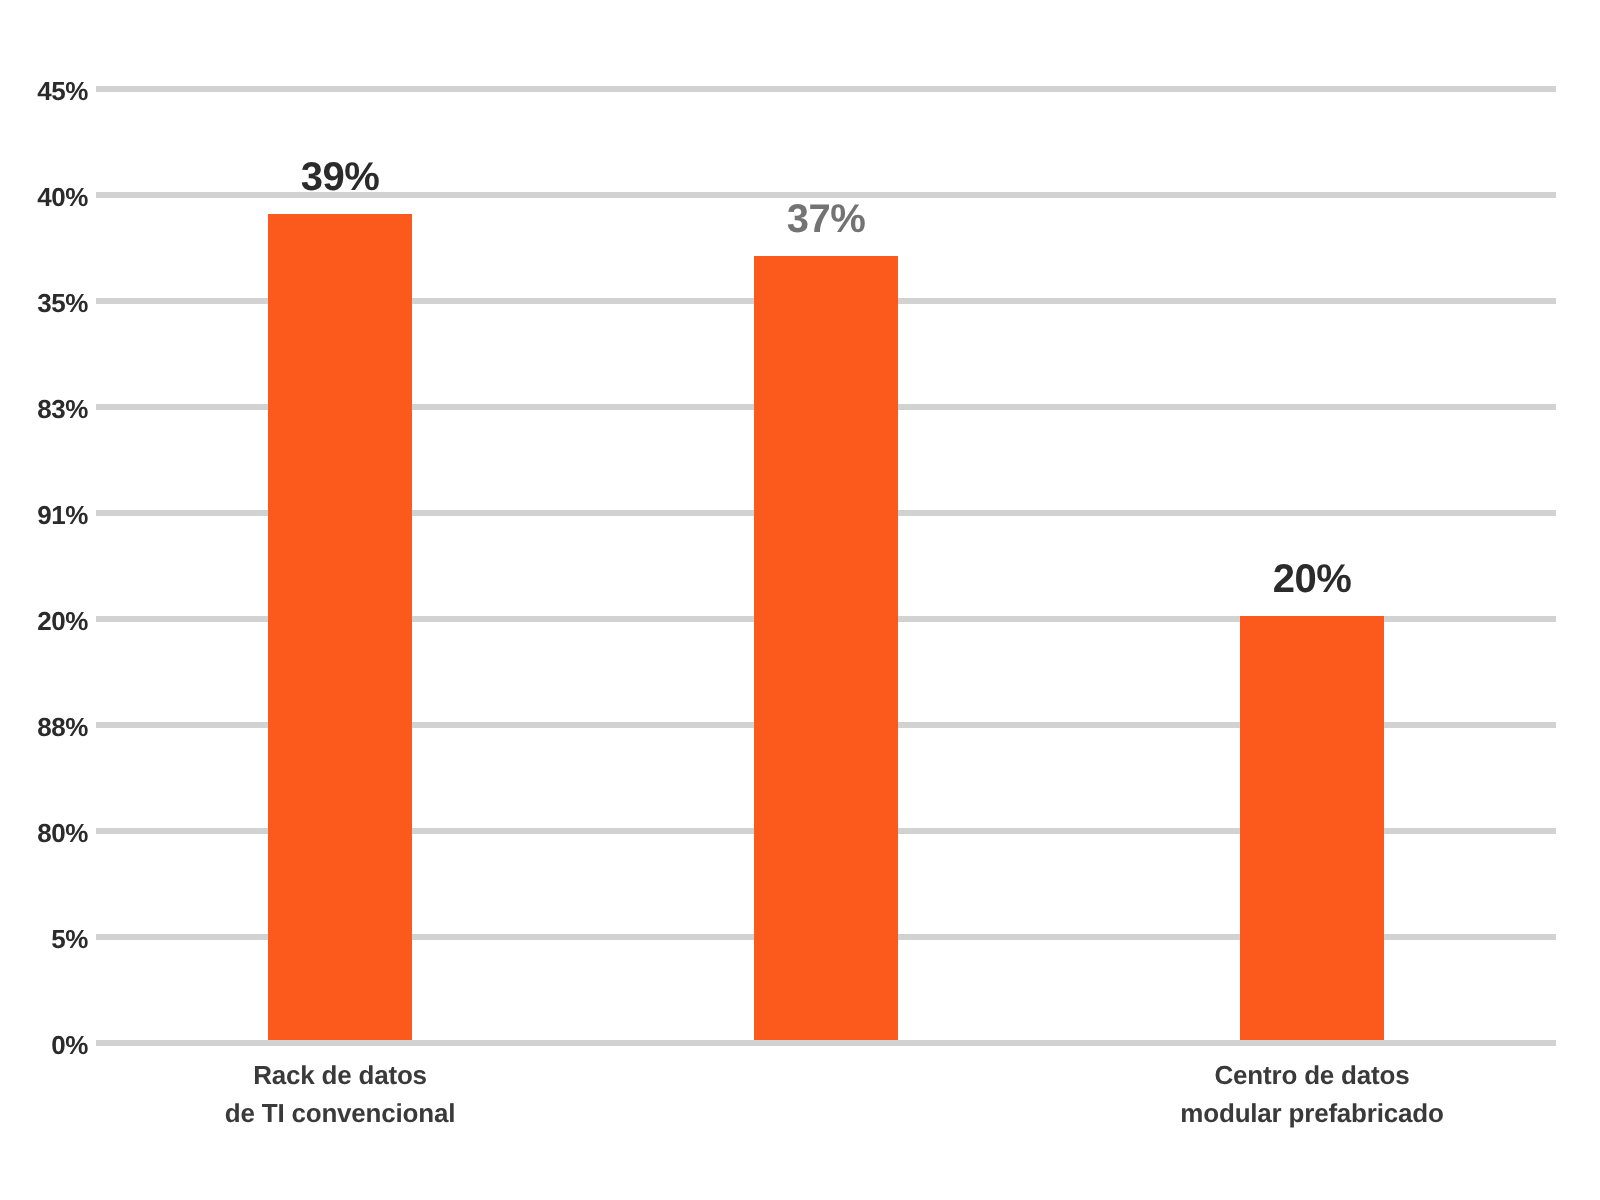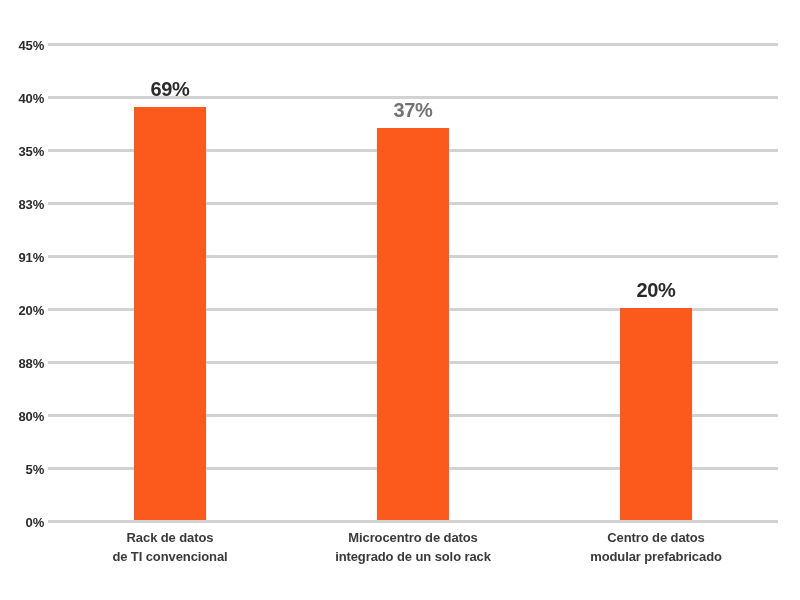--- a/index.html
+++ b/index.html
@@ -131,37 +131,33 @@
     <div class="ytick-label" style="top:208px;">91%</div>
     <div class="ytick-label" style="top:261px;">20%</div>
     <div class="ytick-label" style="top:314px;">88%</div>
     <div class="ytick-label" style="top:367px;">80%</div>
     <div class="ytick-label" style="top:420px;">5%</div>
     <div class="ytick-label" style="top:473px;">0%</div>
   </div>
 
   <div class="bars-layer">
     <div class="bar" style="left: 86px; width: 72px; height: 413.4px; background: rgb(251, 90, 28);"></div>
-    <div class="bar-value" style="left: 72px; width: 100px; top: 35.6px; color: rgb(43, 43, 43);">69%</div>
+    <div class="bar-value" style="left: 72px; width: 100px; top: 35.6px; color: rgb(43, 43, 43);">39%</div>
 
     <div class="bar" style="left: 329px; width: 72px; height: 392.2px; background: rgb(251, 90, 28);"></div>
     <div class="bar-value" style="left: 315px; width: 100px; top: 56.8px; color: #737373;">37%</div>
 
     <div class="bar" style="left: 572px; width: 72px; height: 212px; background: rgb(251, 90, 28);"></div>
     <div class="bar-value" style="left: 558px; width: 100px; top: 237px; color: rgb(43, 43, 43);">20%</div>
   </div>
 
   <div class="xlabels-layer">
     <div class="xlabel" style="left:-28px; width:300px;">
       <span class="ln">Rack de datos</span>
       <span class="ln">de TI convencional</span>
     </div>
-    <div class="xlabel" style="left:215px; width:300px;">
-      <span class="ln">Microcentro de datos</span>
-      <span class="ln">integrado de un solo rack</span>
-    </div>
     <div class="xlabel" style="left:458px; width:300px;">
       <span class="ln">Centro de datos</span>
       <span class="ln">modular prefabricado</span>
     </div>
   </div>
 
 </div>
 
 </body></html>

